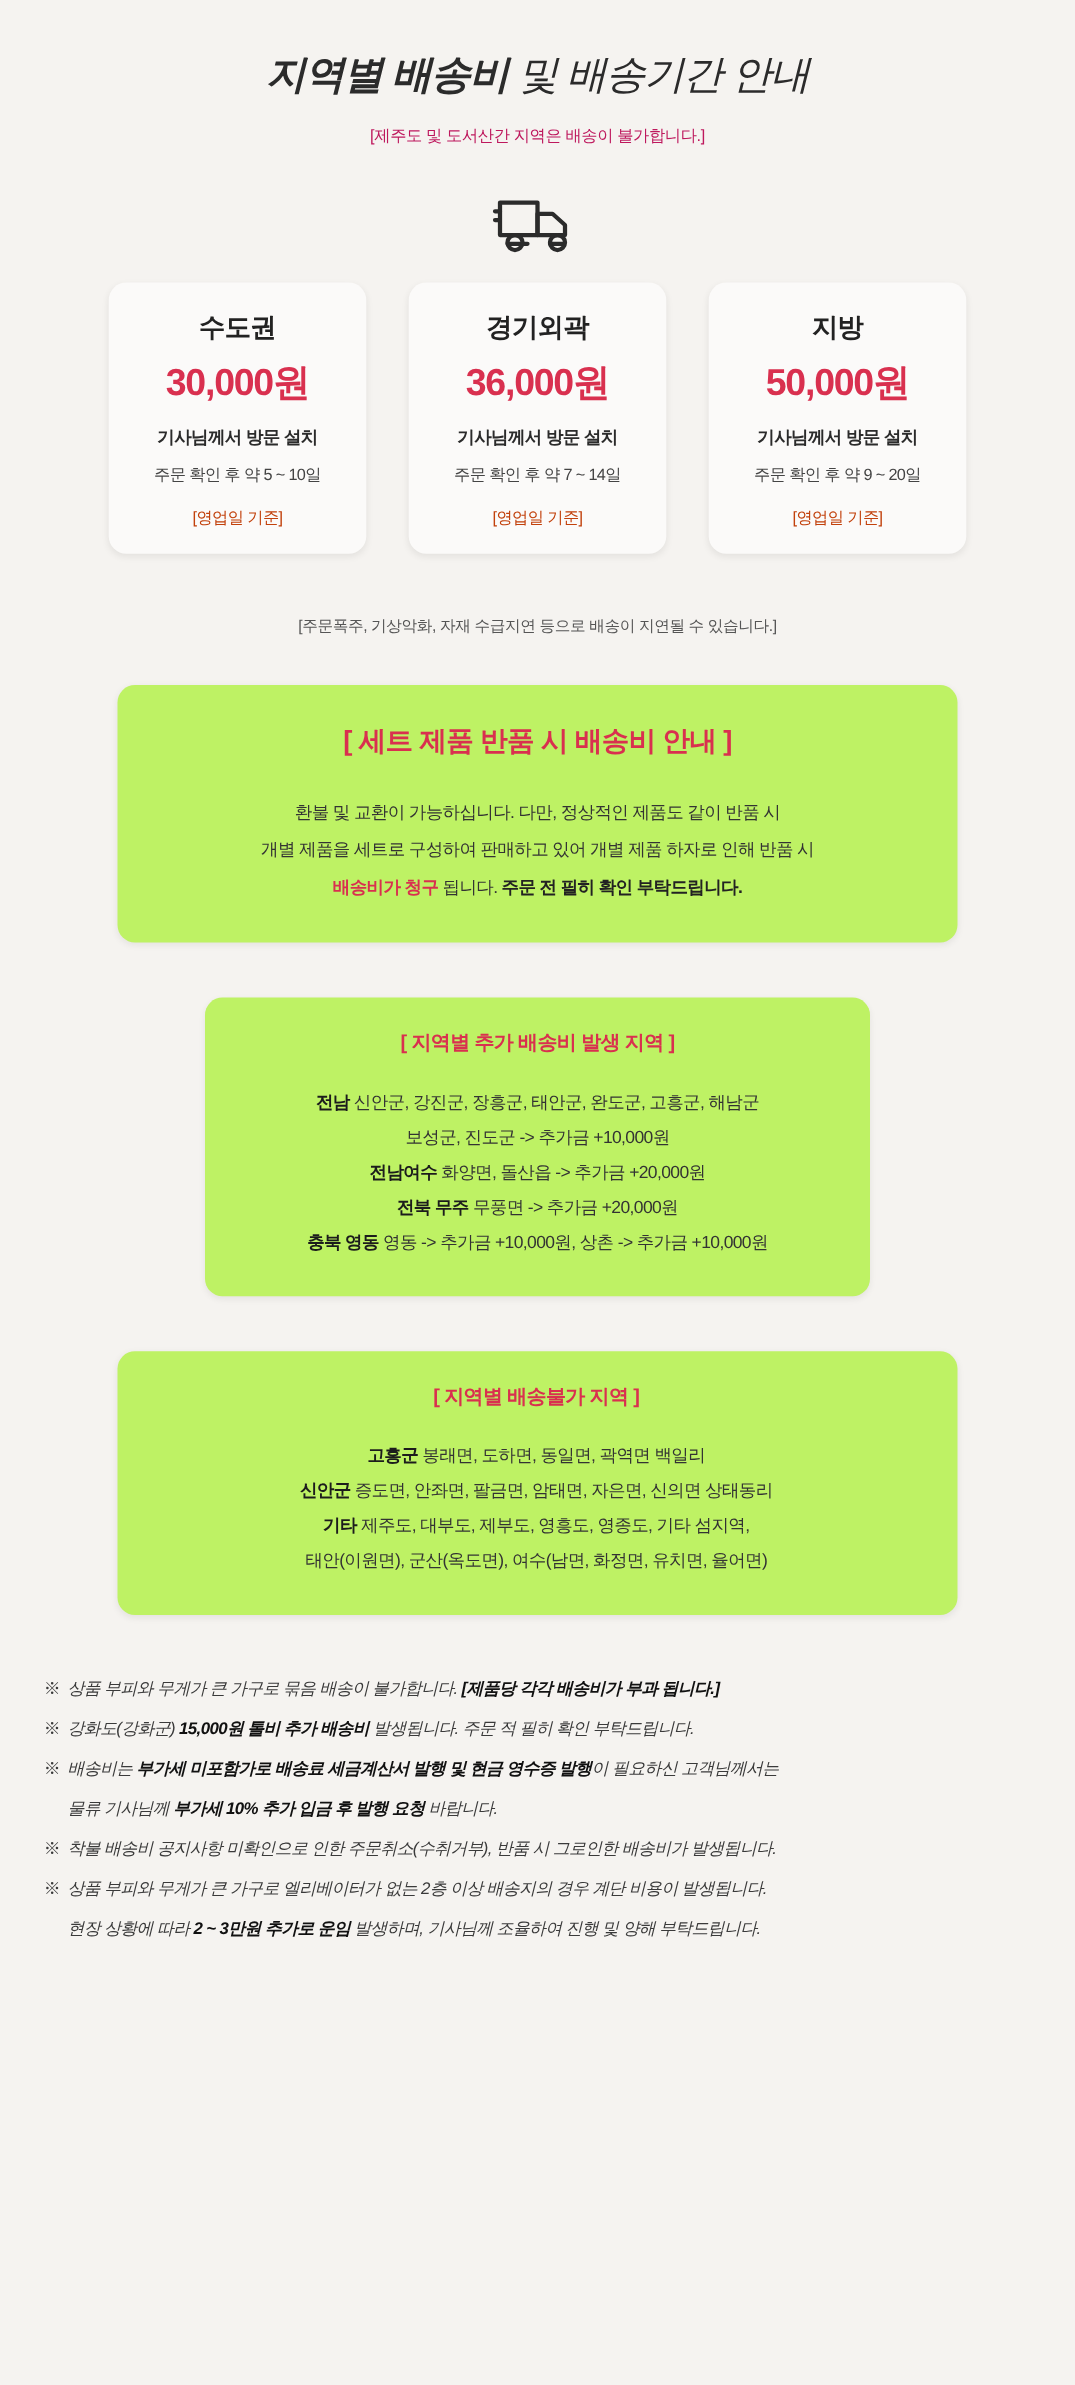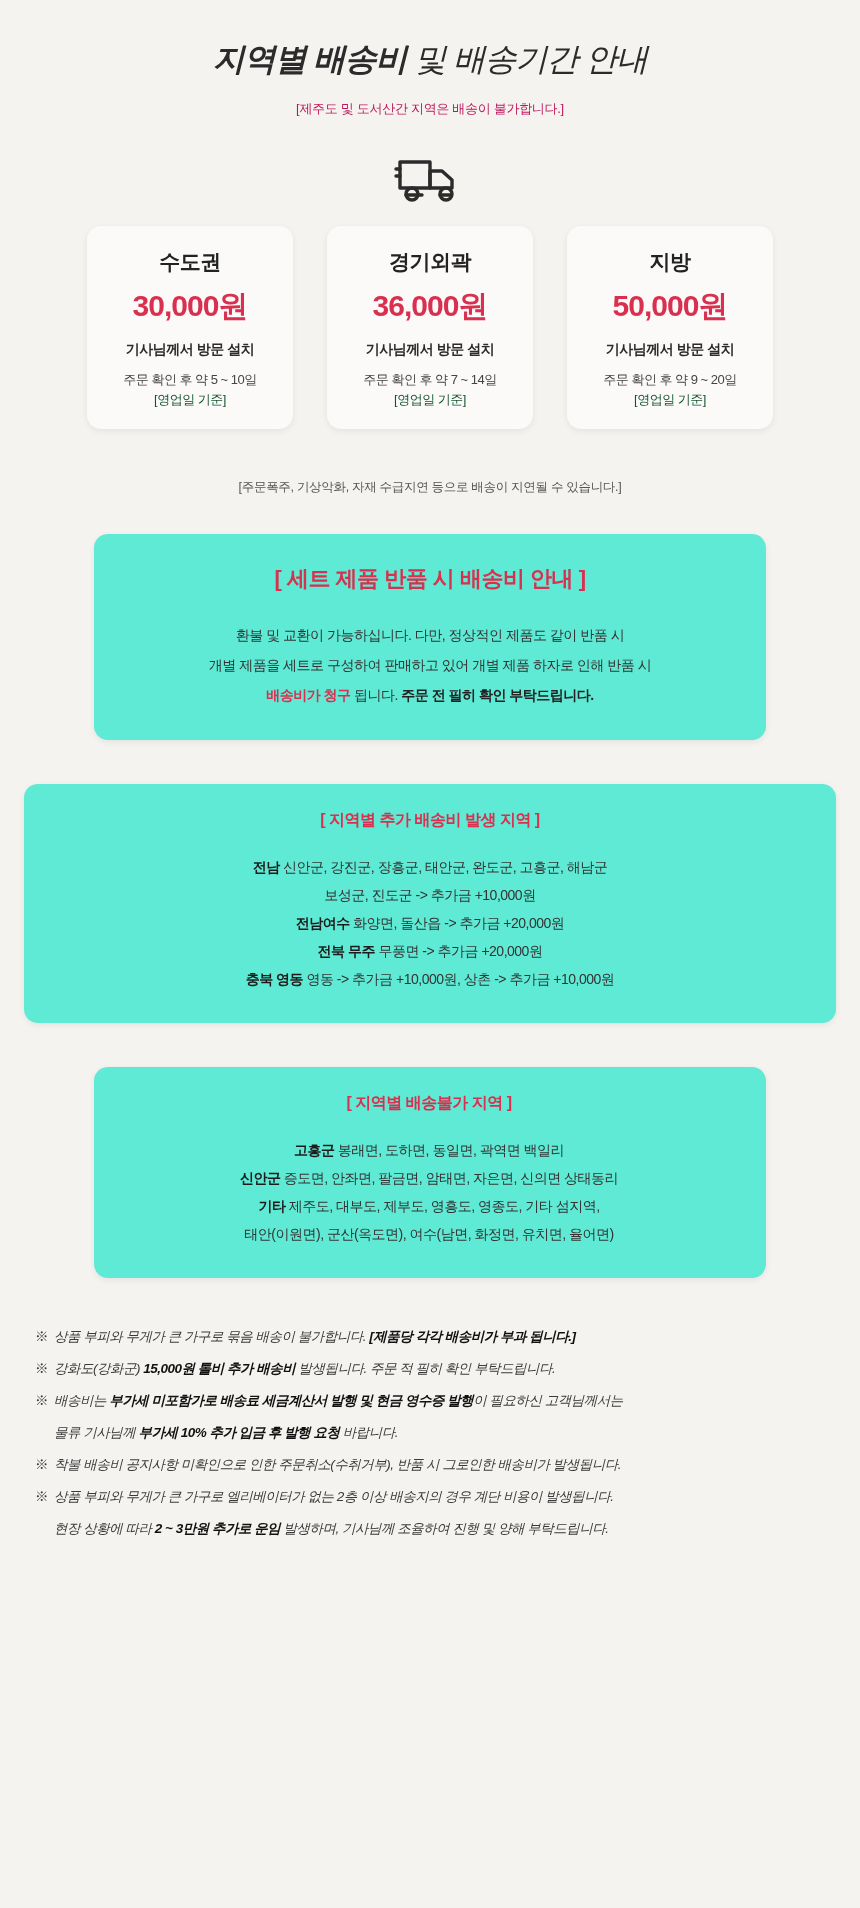--- a/index.html
+++ b/index.html
@@ -88,37 +88,37 @@
     color: #2b2b2b;
     letter-spacing: -0.5px;
   }
   .card .lead {
     margin-top: 12px;
     font-size: 13px;
     color: #444;
     letter-spacing: -0.5px;
   }
   .card .basis {
-    margin-top: 2px;
+    margin-top: 16px;
     font-size: 13px;
-    color: #14532d;
+    color: #c2410c;
     letter-spacing: -0.5px;
   }
 
   .delay-note {
     margin-top: 50px;
     text-align: center;
     font-size: 12.5px;
     color: #555;
     letter-spacing: -0.3px;
   }
 
   
   .panel {
-    background: #5eead4;
+    background: #bef264;
     border-radius: 14px;
     box-shadow: 0 2px 6px rgba(0,0,0,0.07);
     box-sizing: border-box;
     margin: 0 auto;
   }
   .panel-title {
     text-align: center;
     color: #d9304f;
     font-weight: bold;
     letter-spacing: -0.5px;
@@ -145,21 +145,21 @@
     color: #d9304f;
     font-weight: bold;
   }
   .return-panel .body .bold {
     font-weight: bold;
     color: #222;
   }
 
   
   .extra-panel {
-    width: 812px;
+    width: 532px;
     margin-top: 44px;
     padding: 26px 20px 30px 20px;
   }
   .extra-panel .panel-title {
     font-size: 16px;
   }
   .rows {
     margin-top: 22px;
     text-align: center;
     font-size: 14px;

